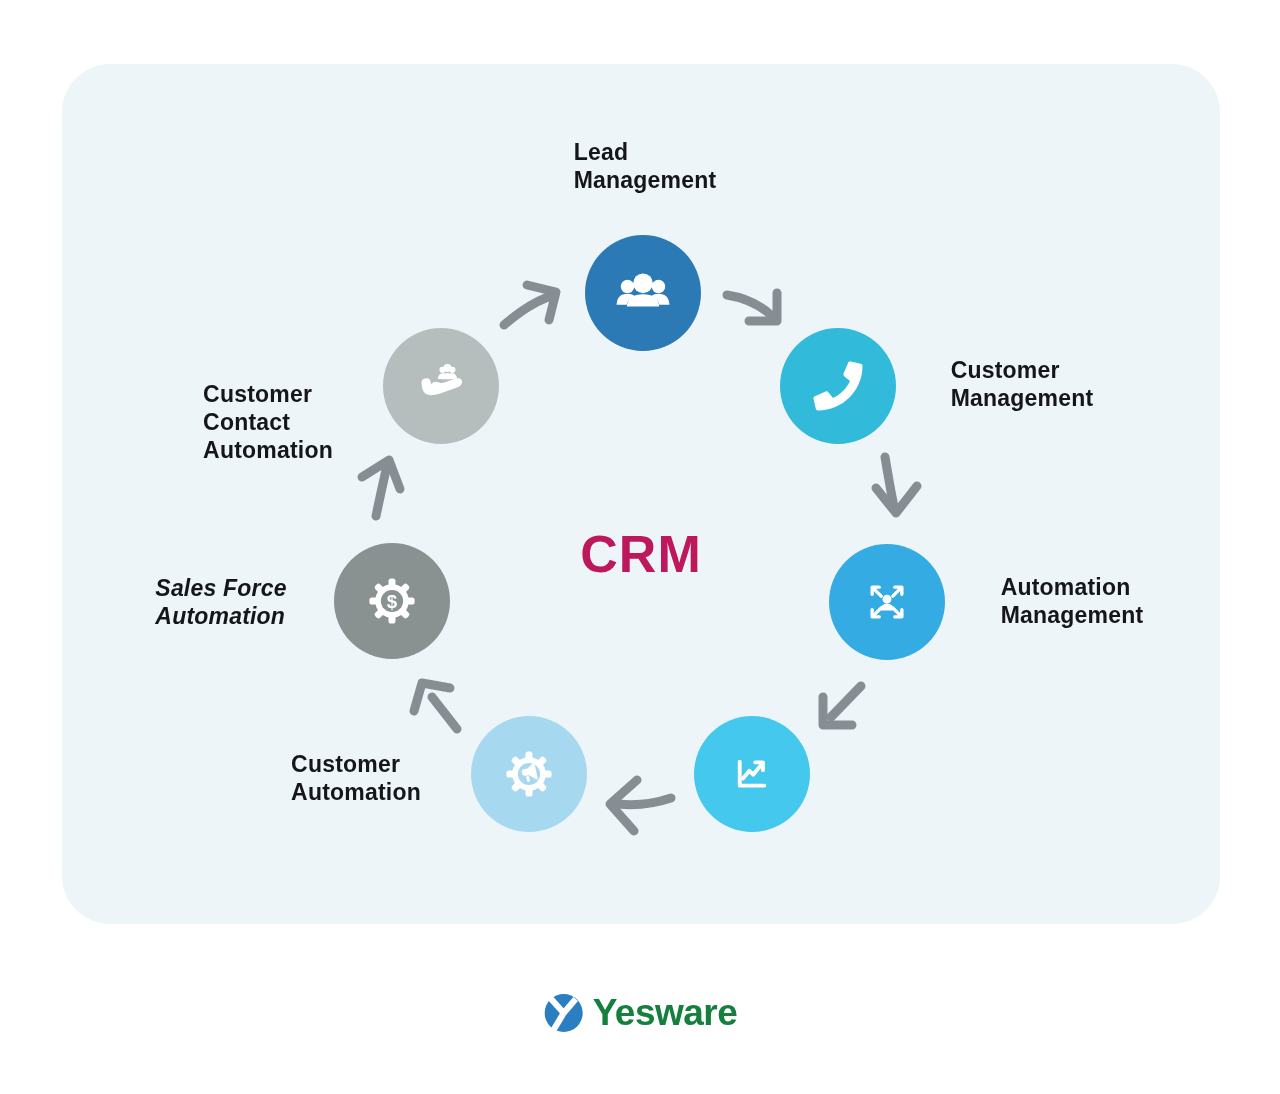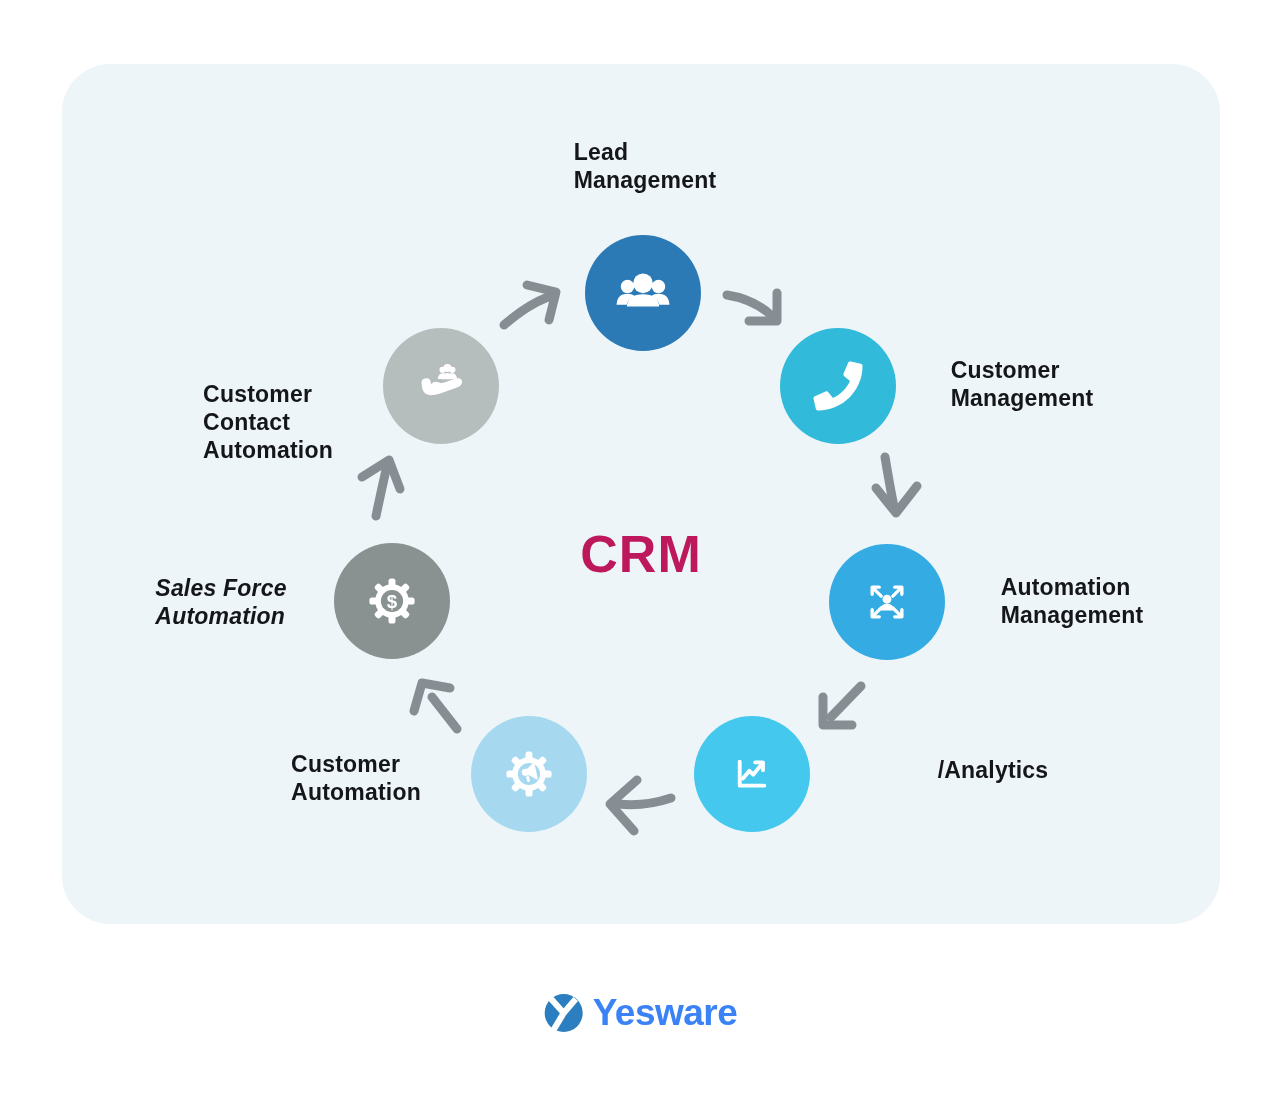--- a/index.html
+++ b/index.html
@@ -44,21 +44,21 @@
   .l-service{left:268px;top:352px;margin-top:28px;}
   .crm-center{
     position:absolute;left:641px;top:554px;transform:translate(-50%,-50%);
     font-size:52px;font-weight:700;letter-spacing:1px;color:#be185d;
   }
   .brand{
     position:absolute;left:640px;top:992px;transform:translateX(-50%);
     display:flex;align-items:center;gap:8px;
   }
   .brand-mark{width:42px;height:42px;display:block;}
-  .brand-text{font-size:37px;font-weight:700;color:#3b82f6;letter-spacing:-0.5px;}
+  .brand-text{font-size:37px;font-weight:700;color:#15803d;letter-spacing:-0.5px;}
   .ic{fill:#ffffff;}
   .ic-stroke{fill:none;stroke:#ffffff;stroke-linecap:round;stroke-linejoin:round;}
 </style>
 </head>
 <body>
 
 <div class="panel"></div>
 
 <div class="diagram">
 
@@ -133,21 +133,20 @@
           <path d="M12.5,30 L12.5,35.5 L18,35.5"></path>
         <path d="M28.5,28.5 L34.5,34.5"></path>
           <path d="M30,35.5 L35.5,35.5 L35.5,30"></path>
       </g>
       <circle class="ic" cx="24" cy="21.8" r="3.4"></circle>
       <path class="ic" d="M18.6,30.5 a5.4,5.4 0 0 1 10.8,0 z"></path>
     </svg>
   </div>
 
   <div class="node-label l-forecast">
-    <span>/Analytics</span>
   </div>
   <div class="node-circle c-forecast" style="background-color: rgb(68, 200, 238);">
     <svg viewBox="0 0 48 48">
       <g class="ic-stroke" stroke-width="3">
         <path d="M14.5,14.5 L14.5,33 L33.5,33"></path>
         <path d="M17,27.5 L22,21.5 L25,24.5 L31.5,16.5"></path>
         <path d="M26.5,15 L32.5,15 L32.5,21"></path>
       </g>
     </svg>
   </div>

